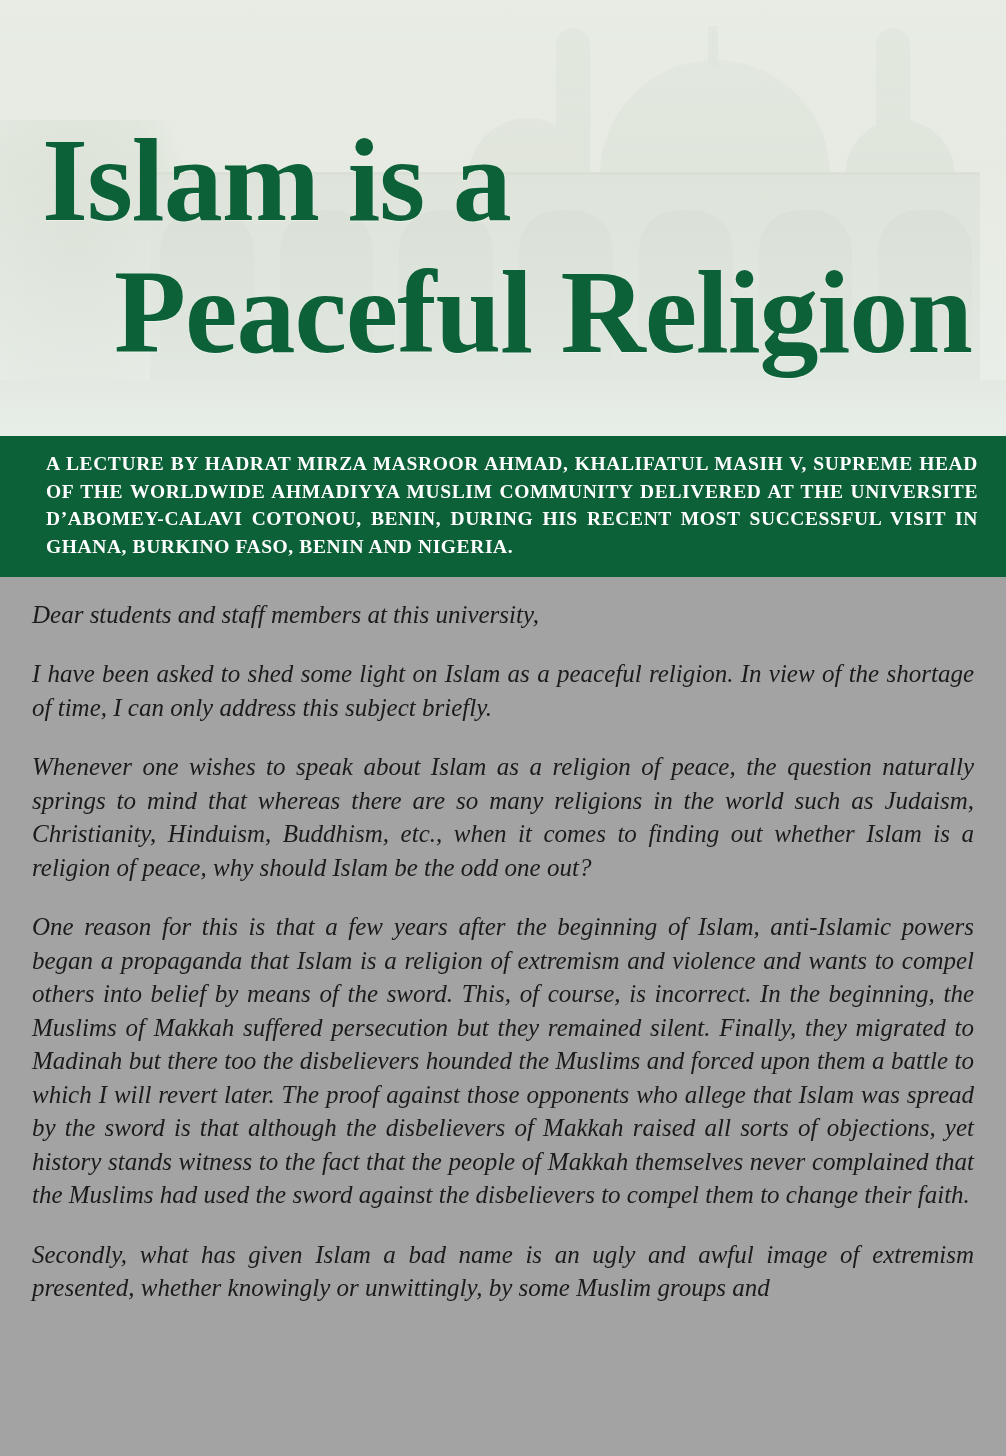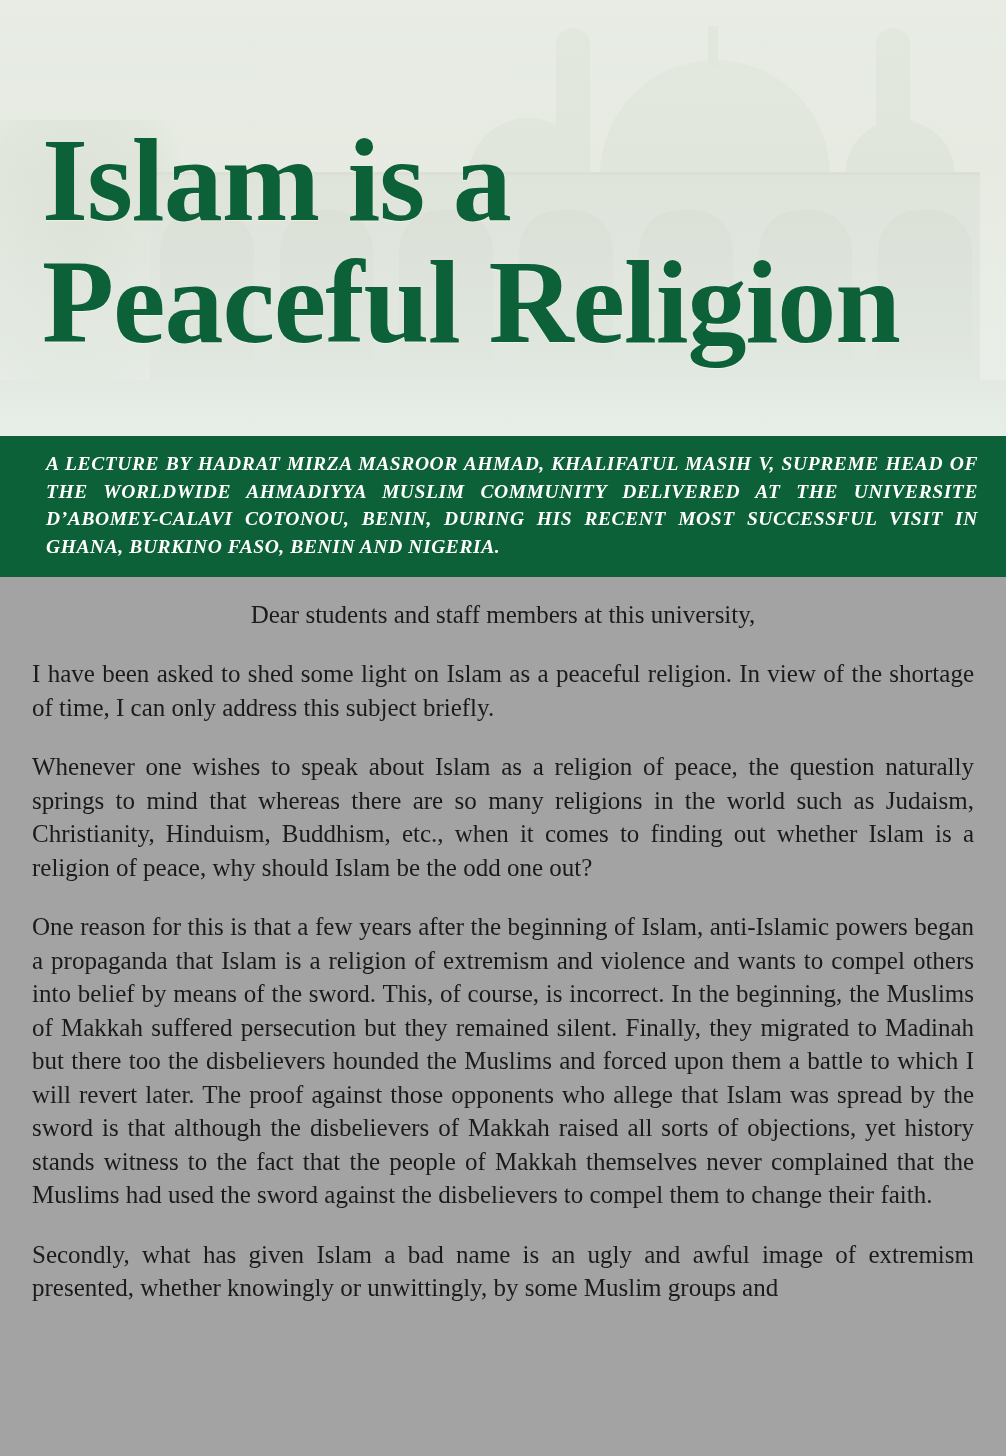--- a/index.html
+++ b/index.html
@@ -153,21 +153,22 @@
     color: #0c6138;
     font-family: "Liberation Serif", serif;
     font-weight: bold;
     font-size: 118px;
     line-height: 0.98;
     letter-spacing: -1px;
     text-shadow: 0 1px 0 rgba(255,255,255,0.4);
   }
   .hero-title .line2 {
     display: block;
-    margin-top: 6px;
+    margin-top: 16px;
+    text-align: right;
   }
 
   
   .banner {
     position: relative;
     background: #0d6138;
     color: #ffffff;
     padding: 14px 28px 16px 46px;
     font-family: "Liberation Serif", serif;
     font-weight: bold;
@@ -176,44 +177,45 @@
     letter-spacing: 0.6px;
     text-align: justify;
     text-transform: uppercase;
     min-height: 104px;
     box-sizing: border-box;
   }
   .banner p {
     margin: 0;
     text-align: justify;
     text-justify: inter-word;
-    font-style: italic;
   }
 
   
   .content {
     padding: 22px 32px 0 32px;
     color: #1b1b1b;
     font-size: 25px;
     line-height: 1.34;
     text-align: justify;
   }
   .salutation {
+    font-style: italic;
     font-size: 25px;
     line-height: 1.3;
     margin: 0 0 26px 0;
-    text-align: center;
+    text-align: left;
   }
   .salutation span {
     display: block;
   }
   .content p.para {
     margin: 0 0 26px 0;
     text-align: justify;
     text-justify: inter-word;
+    font-style: italic;
   }
   .content p.para:last-child {
     margin-bottom: 16px;
   }
 </style>
 </head>
 <body>
 
 <div class="page">
 

